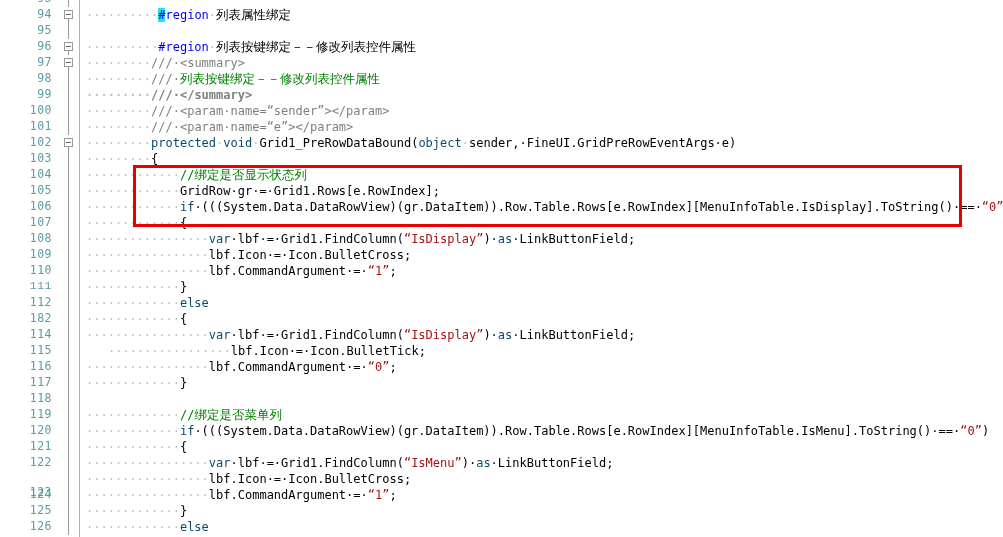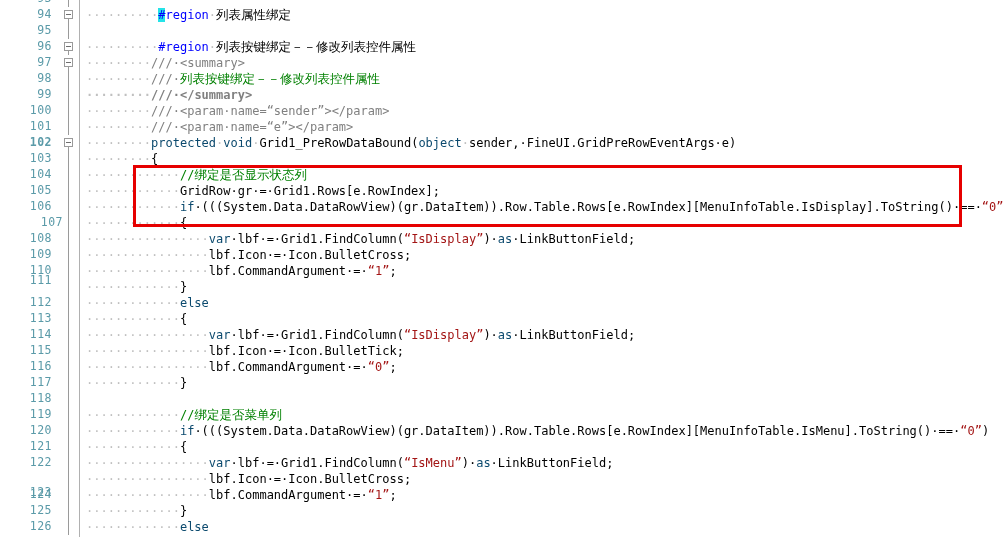--- a/index.html
+++ b/index.html
@@ -83,63 +83,63 @@
       <div class="code" style="top: 71px;"><span class="ws">·········</span><span class="cmgray">///·</span><span class="cm cjk">列表按键绑定－－修改列表控件属性</span></div>
       <div class="lnum" style="top: 87px;">99</div>
       <div class="foldline" style="top: 87px; height: 16px;"></div>
       <div class="code" style="top: 87px; font-weight: bold;"><span class="ws">·········</span><span class="cmgray">///·&lt;/summary&gt;</span></div>
       <div class="lnum" style="top: 103px;">100</div>
       <div class="foldline" style="top: 103px; height: 16px;"></div>
       <div class="code" style="top: 103px;"><span class="ws">·········</span><span class="cmgray">///·&lt;param·name=“sender”&gt;&lt;/param&gt;</span></div>
       <div class="lnum" style="top: 119px;">101</div>
       <div class="foldline" style="top: 119px; height: 16px;"></div>
       <div class="code" style="top: 119px;"><span class="ws">·········</span><span class="cmgray">///·&lt;param·name=“e”&gt;&lt;/param&gt;</span></div>
-      <div class="lnum" style="top: 135px; font-weight: bold;">102</div>
+      <div class="lnum" style="top: 135px;">102</div>
       <div class="foldbox" style="top: 138px;"></div>
       <div class="foldline" style="top: 147px; height: 4px;"></div>
       <div class="code" style="top: 135px;"><span class="ws">·········</span><span class="kw">protected</span><span class="ws">·</span><span class="kw">void</span><span class="ws">·</span><span class="">Grid1_PreRowDataBound(</span><span class="kw">object</span><span class="ws">·</span><span class="">sender,·FineUI.GridPreRowEventArgs·e)</span></div>
       <div class="lnum" style="top: 151px;">103</div>
       <div class="foldline" style="top: 151px; height: 16px;"></div>
       <div class="code" style="top: 151px;"><span class="ws">·········</span><span class="">{</span></div>
       <div class="lnum" style="top: 167px;">104</div>
       <div class="foldline" style="top: 167px; height: 16px;"></div>
       <div class="code" style="top: 167px;"><span class="ws">·············</span><span class="cm">//</span><span class="cm cjk">绑定是否显示状态列</span></div>
       <div class="lnum" style="top: 183px;">105</div>
       <div class="foldline" style="top: 183px; height: 16px;"></div>
       <div class="code" style="top: 183px;"><span class="ws">·············</span><span class="">GridRow·gr·=·Grid1.Rows[e.RowIndex];</span></div>
       <div class="lnum" style="top: 199px;">106</div>
       <div class="foldline" style="top: 199px; height: 16px;"></div>
       <div class="code" style="top: 199px;"><span class="ws">·············</span><span class="kw">if</span><span class="">·(((System.Data.DataRowView)(gr.DataItem)).Row.Table.Rows[e.RowIndex][MenuInfoTable.IsDisplay].ToString()·==·</span><span class="str">“0”</span></div>
-      <div class="lnum" style="top: 215px; padding-left: 11px;">107</div>
+      <div class="lnum" style="top: 215px;">107</div>
       <div class="foldline" style="top: 215px; height: 16px;"></div>
       <div class="code" style="top: 215px;"><span class="ws">·············</span><span class="">{</span></div>
       <div class="lnum" style="top: 231px;">108</div>
       <div class="foldline" style="top: 231px; height: 16px;"></div>
       <div class="code" style="top: 231px;"><span class="ws">·················</span><span class="kw">var</span><span class="">·lbf·=·Grid1.FindColumn(</span><span class="str">“IsDisplay”</span><span class="">)·</span><span class="kw">as</span><span class="">·LinkButtonField;</span></div>
       <div class="lnum" style="top: 247px;">109</div>
       <div class="foldline" style="top: 247px; height: 16px;"></div>
       <div class="code" style="top: 247px;"><span class="ws">·················</span><span class="">lbf.Icon·=·Icon.BulletCross;</span></div>
       <div class="lnum" style="top: 263px;">110</div>
       <div class="foldline" style="top: 263px; height: 16px;"></div>
       <div class="code" style="top: 263px;"><span class="ws">·················</span><span class="">lbf.CommandArgument·=·</span><span class="str">“1”</span><span class="">;</span></div>
-      <div class="lnum" style="top: 273px;">111</div>
+      <div class="lnum" style="top: 279px; font-family: Liberation Mono, monospace;">111</div>
       <div class="foldline" style="top: 279px; height: 16px;"></div>
       <div class="code" style="top: 279px;"><span class="ws">·············</span><span class="">}</span></div>
       <div class="lnum" style="top: 295px;">112</div>
       <div class="foldline" style="top: 295px; height: 16px;"></div>
       <div class="code" style="top: 295px;"><span class="ws">·············</span><span class="kw">else</span></div>
-      <div class="lnum" style="top: 311px;">113</div>
+      <div class="lnum" style="top: 311px;">182</div>
       <div class="foldline" style="top: 311px; height: 16px;"></div>
       <div class="code" style="top: 311px;"><span class="ws">·············</span><span class="">{</span></div>
       <div class="lnum" style="top: 327px;">114</div>
       <div class="foldline" style="top: 327px; height: 16px;"></div>
       <div class="code" style="top: 327px;"><span class="ws">·················</span><span class="kw">var</span><span class="">·lbf·=·Grid1.FindColumn(</span><span class="str">“IsDisplay”</span><span class="">)·</span><span class="kw">as</span><span class="">·LinkButtonField;</span></div>
       <div class="lnum" style="top: 343px;">115</div>
       <div class="foldline" style="top: 343px; height: 16px;"></div>
-      <div class="code" style="top: 343px;"><span class="ws">·················</span><span class="">lbf.Icon·=·Icon.BulletTick;</span></div>
+      <div class="code" style="top: 343px; margin-left: 22px;"><span class="ws">·················</span><span class="">lbf.Icon·=·Icon.BulletTick;</span></div>
       <div class="lnum" style="top: 359px;">116</div>
       <div class="foldline" style="top: 359px; height: 16px;"></div>
       <div class="code" style="top: 359px;"><span class="ws">·················</span><span class="">lbf.CommandArgument·=·</span><span class="str">“0”</span><span class="">;</span></div>
       <div class="lnum" style="top: 375px;">117</div>
       <div class="foldline" style="top: 375px; height: 16px;"></div>
       <div class="code" style="top: 375px;"><span class="ws">·············</span><span class="">}</span></div>
       <div class="lnum" style="top: 391px;">118</div>
       <div class="foldline" style="top: 391px; height: 16px;"></div>
       <div class="code" style="top: 391px;"></div>
       <div class="lnum" style="top: 407px;">119</div>

